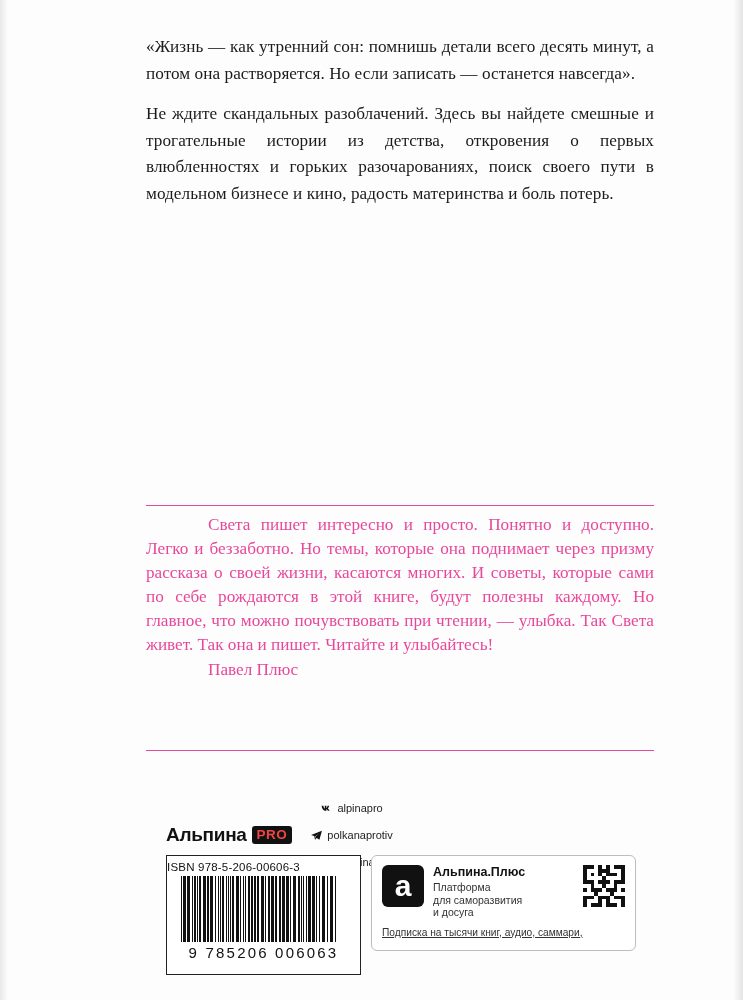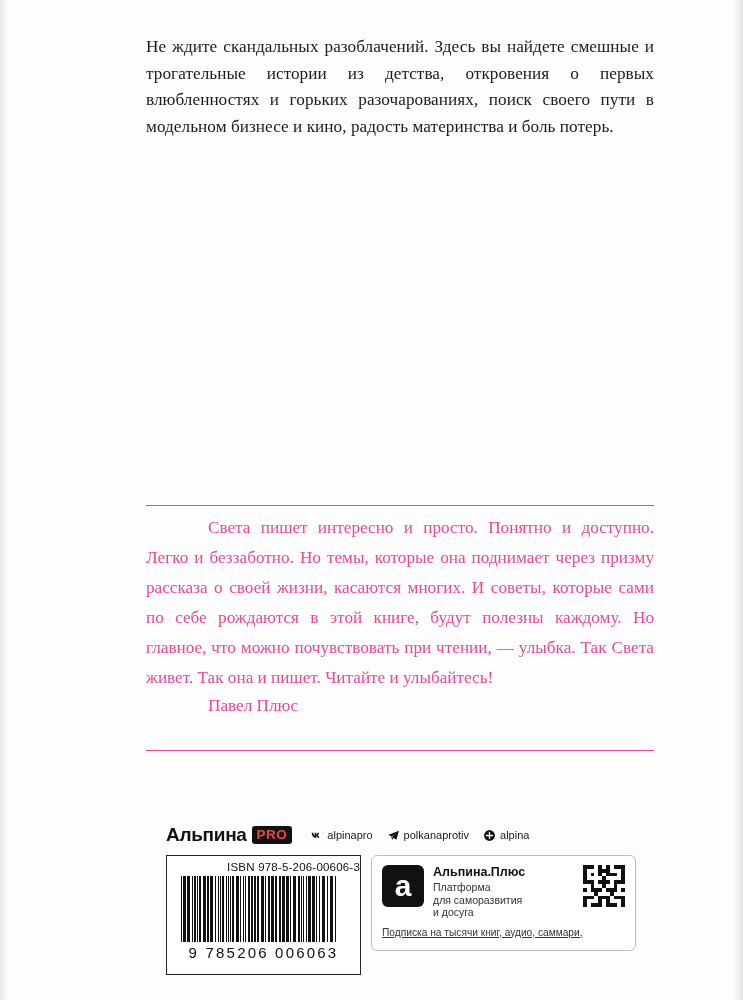--- a/index.html
+++ b/index.html
@@ -75,21 +75,21 @@
 
   .quote-block {
     position: absolute;
     left: 146px;
     top: 513px;
     width: 508px;
     color: #e8489b;
   }
   .quote-text {
     font-size: 17.2px;
-    line-height: 30px;
+    line-height: 24px;
     text-align: justify;
     margin: 0;
     text-indent: 62px;
   }
   .quote-author {
     font-size: 17.2px;
     line-height: 26.5px;
     margin: 0;
     padding-left: 62px;
   }
@@ -125,20 +125,21 @@
     line-height: 1;
   }
   .socials {
     display: flex;
     align-items: center;
     margin-left: 18px;
     gap: 14px;
     font-family: "Liberation Sans", sans-serif;
     font-size: 11px;
     color: #222;
+    flex-direction: column;
   }
   .social {
     display: flex;
     align-items: center;
     gap: 4px;
   }
   .social .glyph {
     display: inline-flex;
     align-items: center;
     justify-content: center;
@@ -155,21 +156,21 @@
     width: 195px;
     height: 120px;
     border: 1px solid #222;
     box-sizing: border-box;
     background: #fff;
   }
   .isbn-text {
     font-family: "Liberation Sans", sans-serif;
     font-size: 11.5px;
     color: #111;
-    text-align: right;
+    text-align: left;
     margin: 5px 0 3px 0;
     letter-spacing: 0.2px;
   }
   .barcode {
     height: 66px;
     margin: 0 14px;
     display: flex;
     align-items: stretch;
     gap: 0;
   }
@@ -253,20 +254,21 @@
     margin-top: 7px;
     text-decoration: underline;
   }
 </style>
 </head>
 <body>
 
 <div class="page">
 
   <div class="content">
+    <p class="para">«Жизнь — как утренний сон: помнишь детали всего десять минут, а потом она растворяется. Но если записать — останется навсегда».</p>
     <p class="para">Не ждите скандальных разоблачений. Здесь вы найдете смешные и трогательные истории из детства, откровения о первых влюбленностях и горьких разочарованиях, поиск своего пути в модельном бизнесе и кино, радость материнства и боль потерь.</p>
   </div>
 
   <div class="rule rule-top"></div>
 
   <div class="quote-block">
     <p class="quote-text">Света пишет интересно и просто. Понятно и доступно. Легко и беззаботно. Но темы, которые она поднимает через призму рассказа о своей жизни, касаются многих. И советы, которые сами по себе рождаются в этой книге, будут полезны каждому. Но главное, что можно почувствовать при чтении, — улыбка. Так Света живет. Так она и пишет. Читайте и улыбайтесь!</p>
     <p class="quote-author">Павел Плюс</p>
   </div>
 

